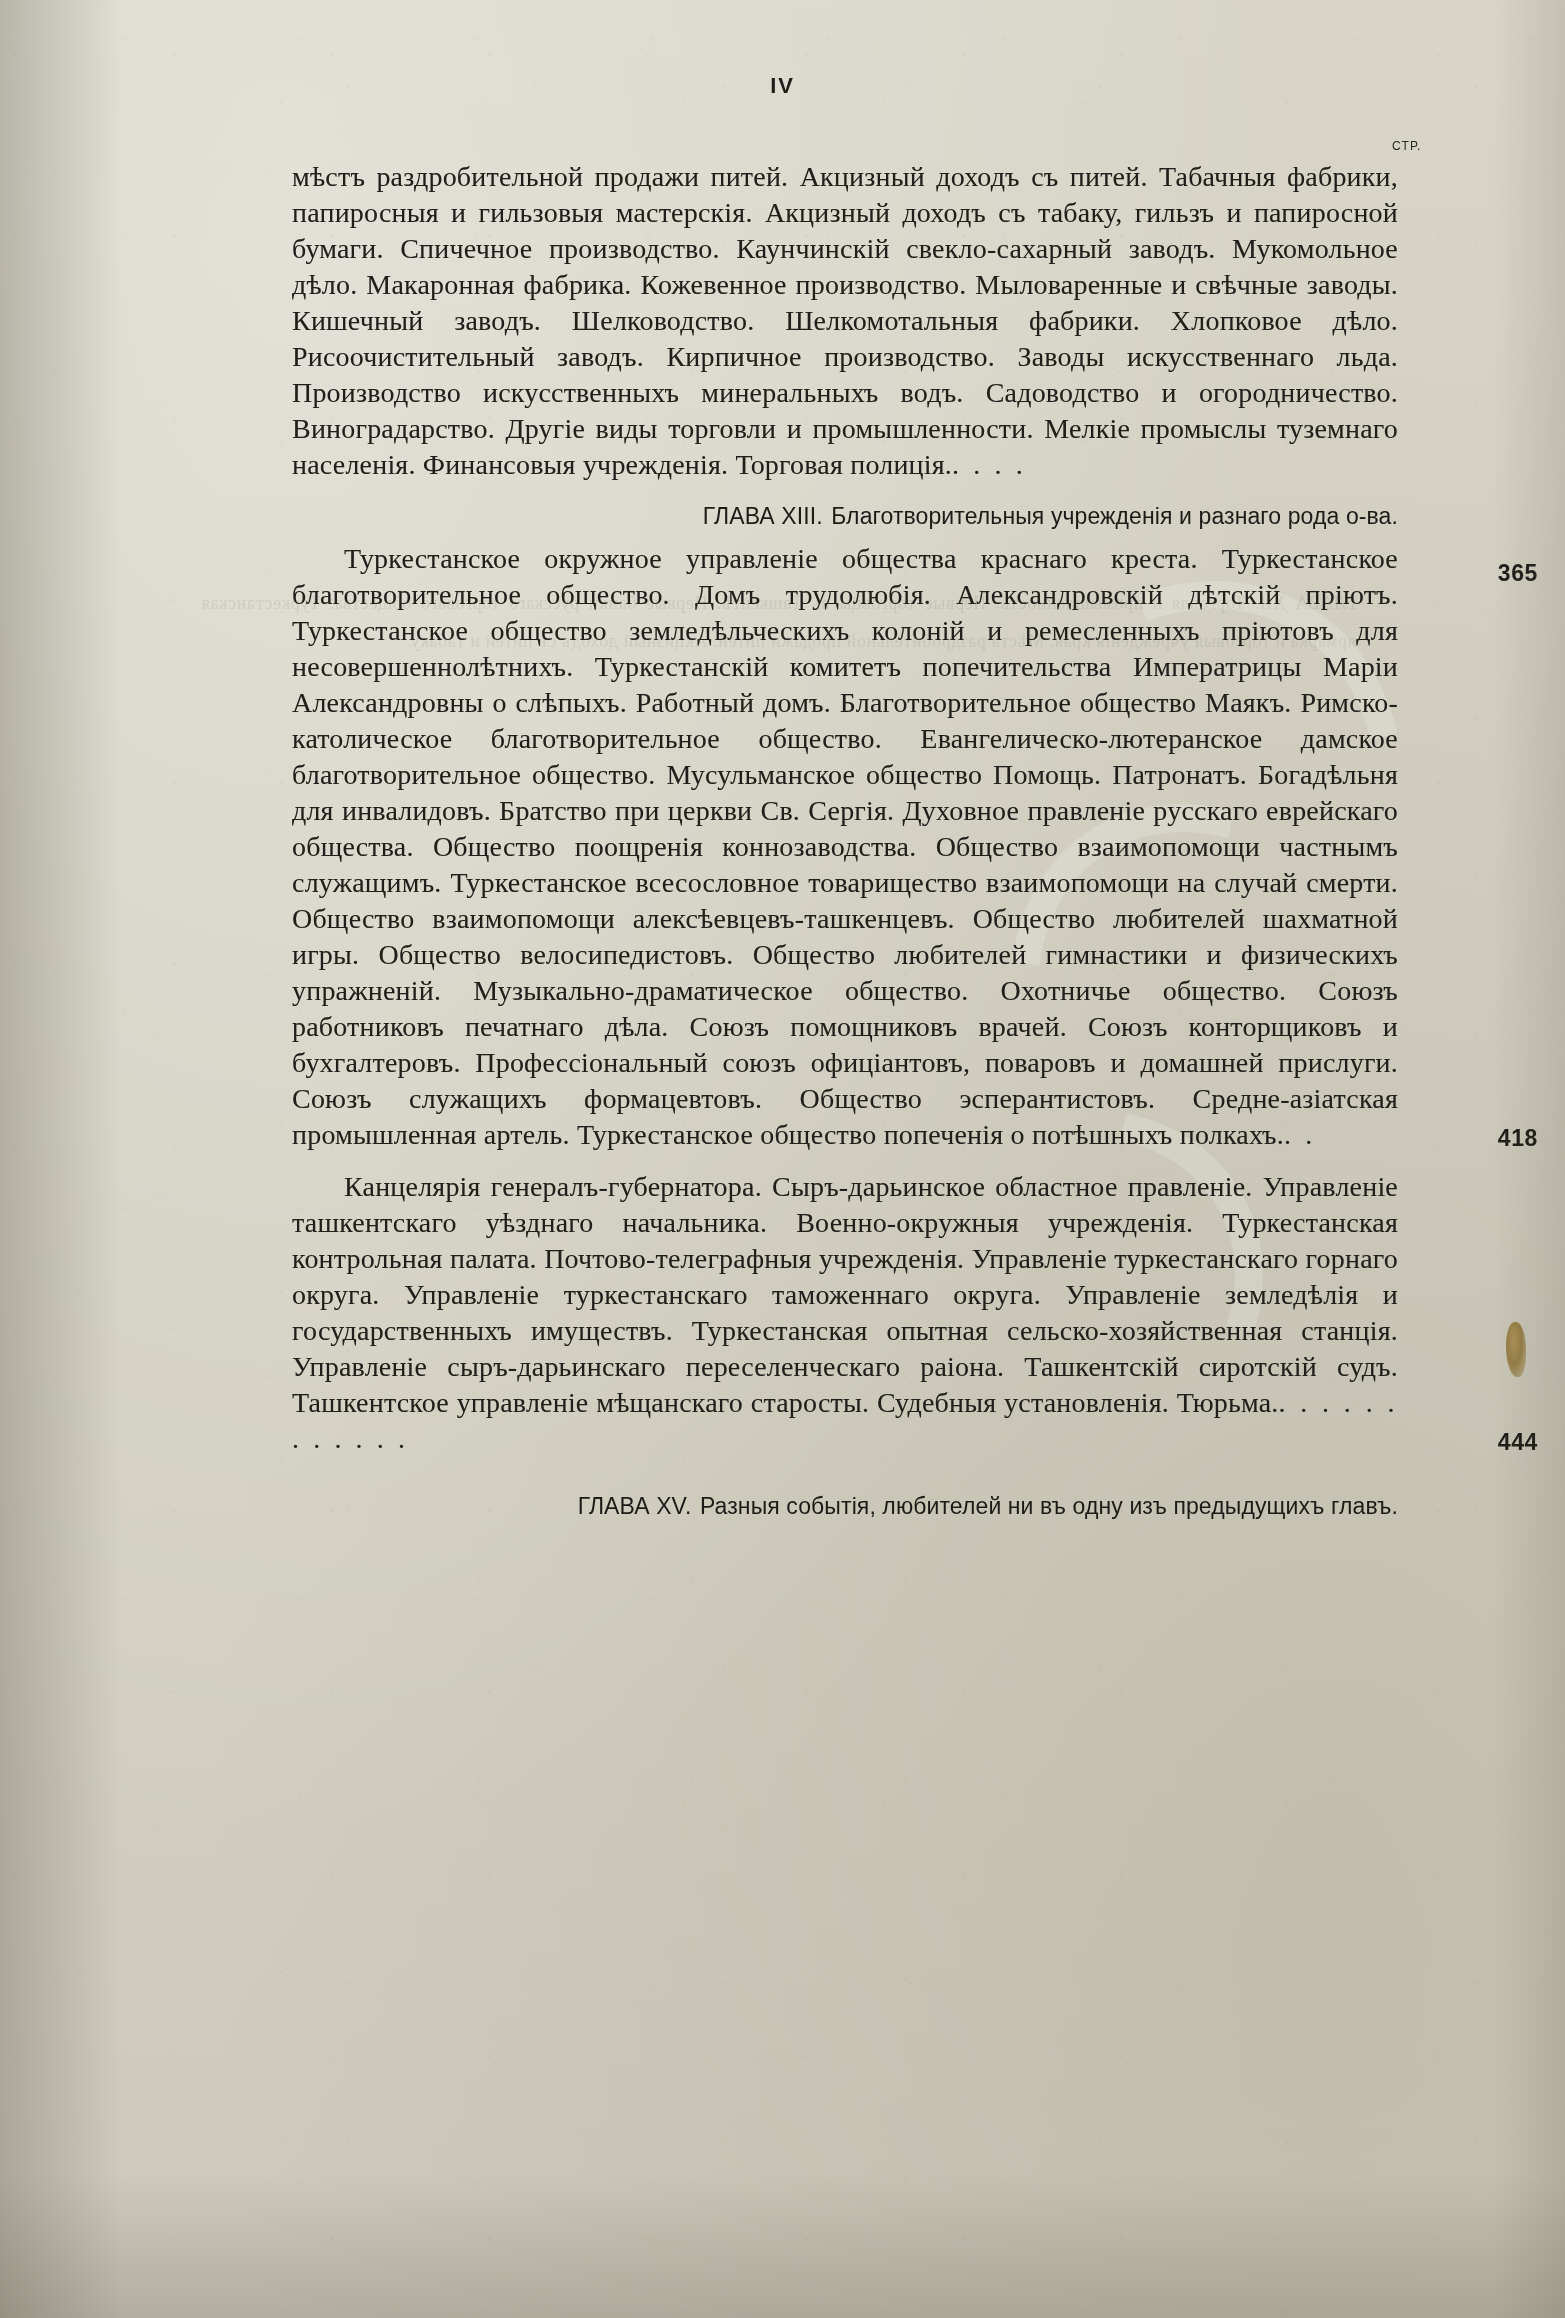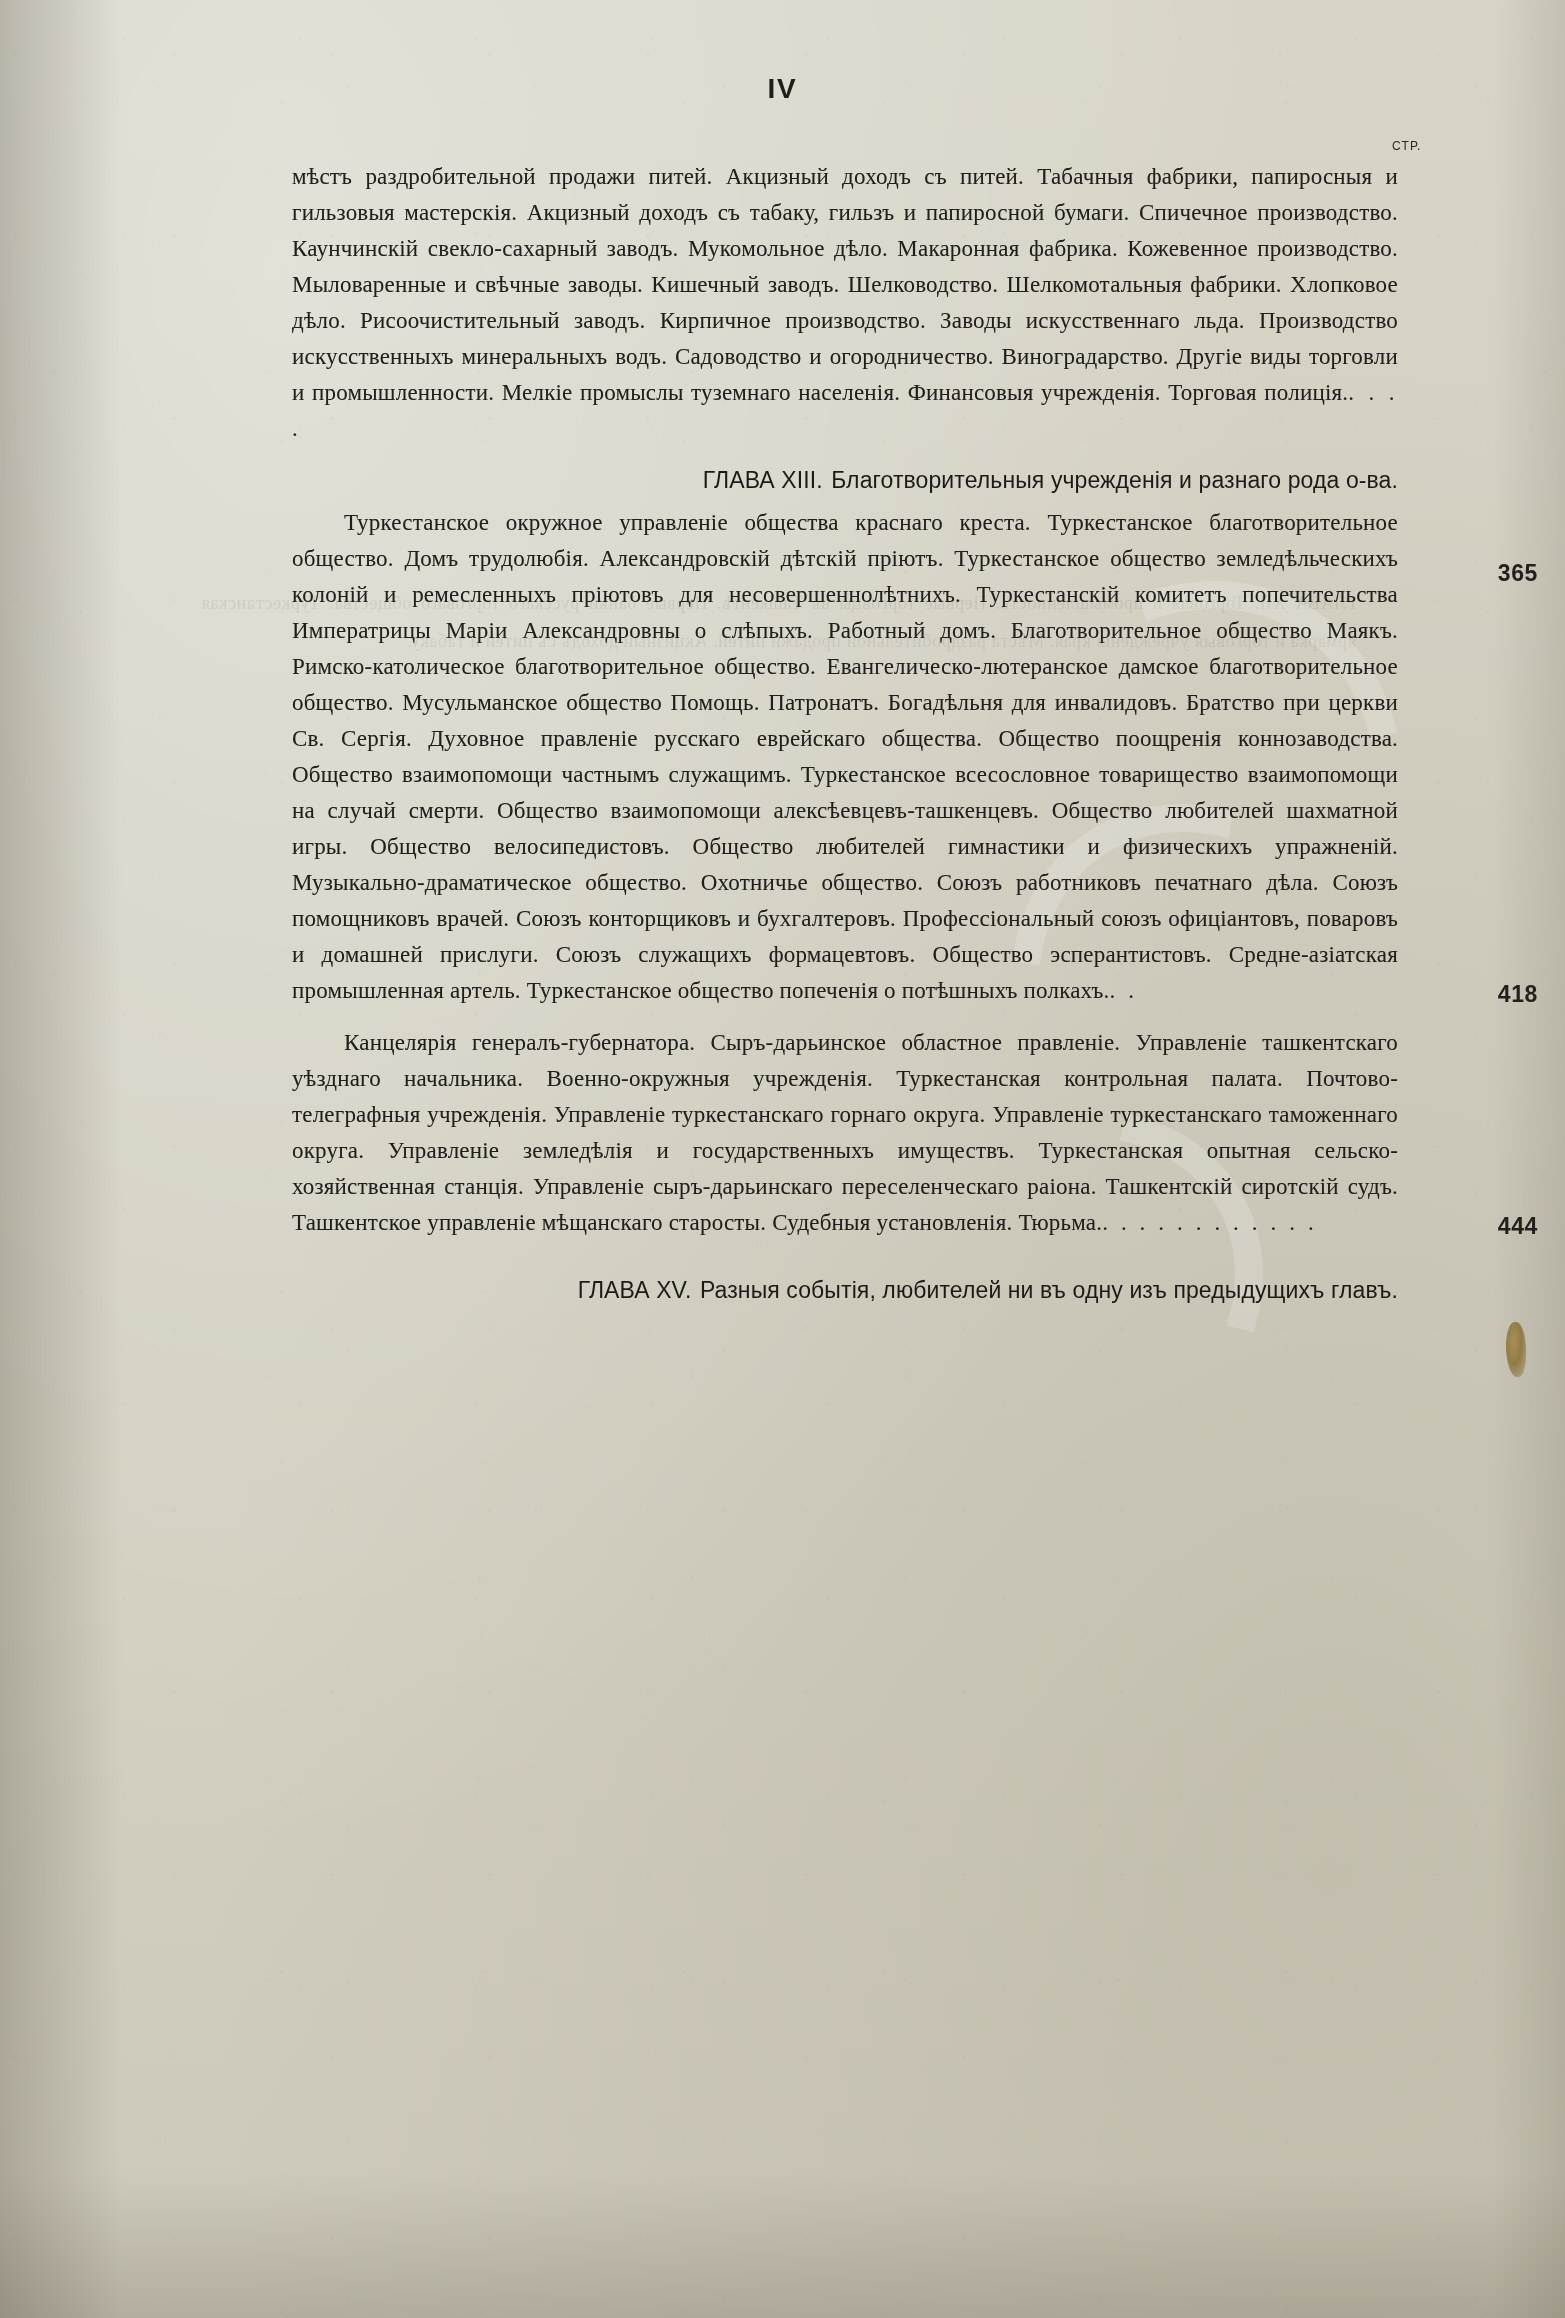--- a/index.html
+++ b/index.html
@@ -103,21 +103,21 @@
     width: 100%;
     height: 100%;
   }
 
   .folio {
     position: absolute;
     top: 73px;
     left: 0;
     width: 100%;
     text-align: center;
-    font-size: 28px;
+    font-size: 22px;
     letter-spacing: 1.8px;
     font-family: "Liberation Sans", "DejaVu Sans", sans-serif;
     font-weight: 700;
     color: #1f1e1a;
   }
 
   .col-head {
     position: absolute;
     top: 139px;
     left: 1392px;
@@ -129,21 +129,21 @@
 
   .body {
     position: absolute;
     left: 292px;
     top: 159px;
     width: 1106px;
   }
 
   p.para {
     margin: 0 0 0 0;
-    font-size: 23px;
+    font-size: 28px;
     line-height: 36px;
     text-align: justify;
     text-align-last: left;
     letter-spacing: 0.2px;
     color: #211f1b;
     text-shadow: 0 0 0.6px rgba(40,38,32,0.25);
   }
   p.para.indent {
     text-indent: 52px;
   }

